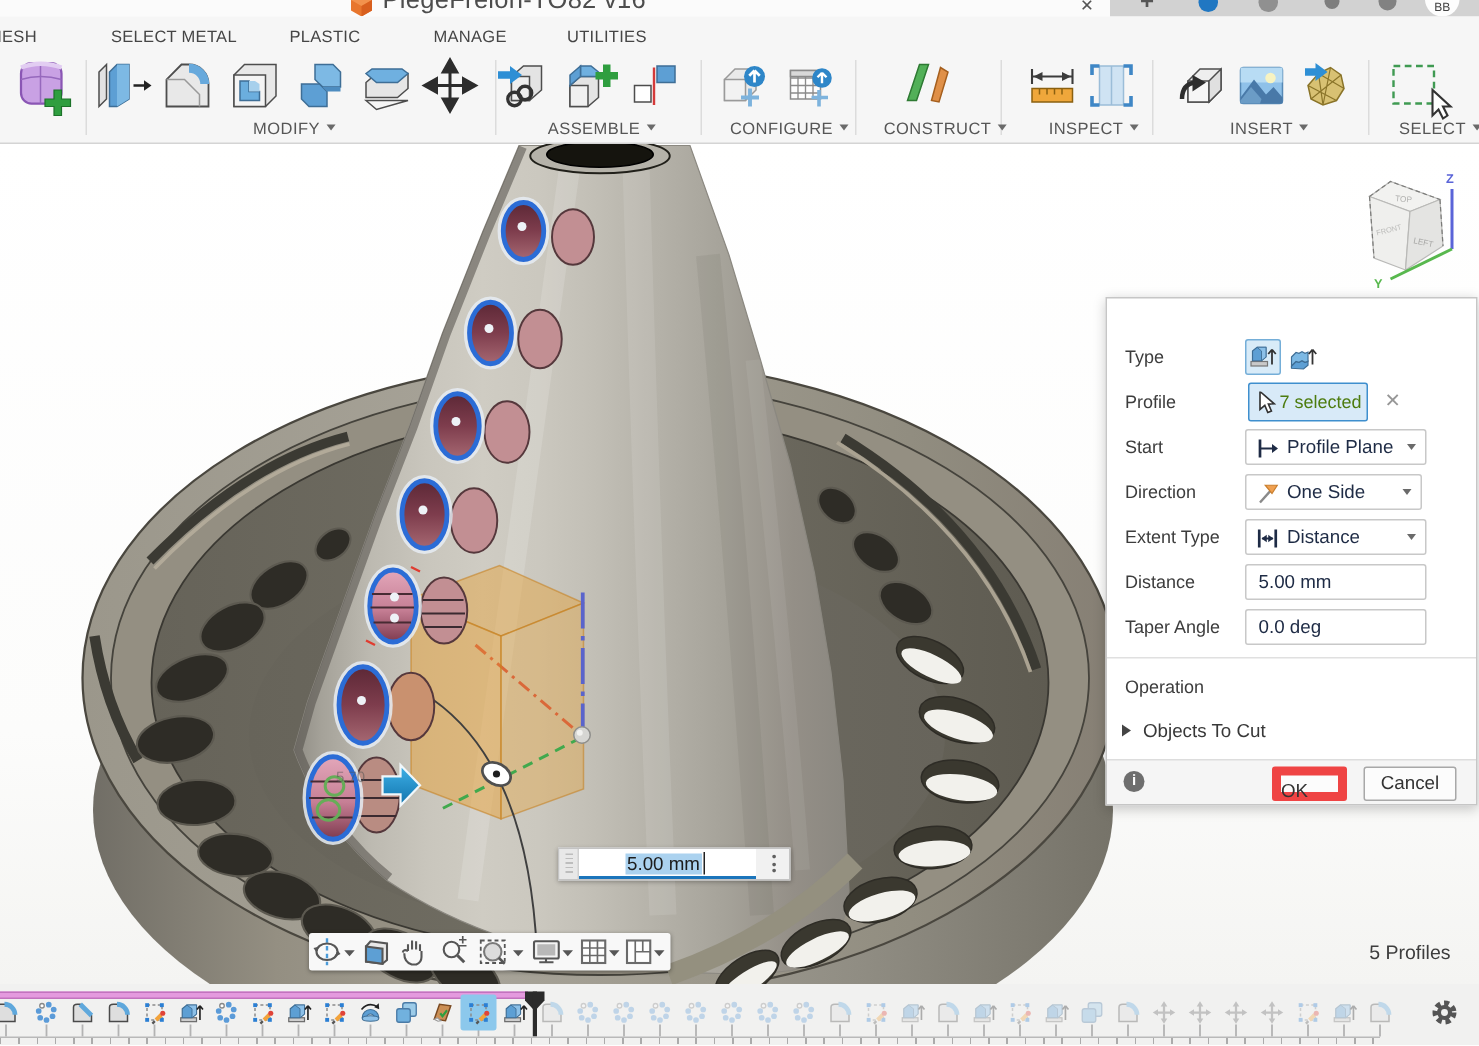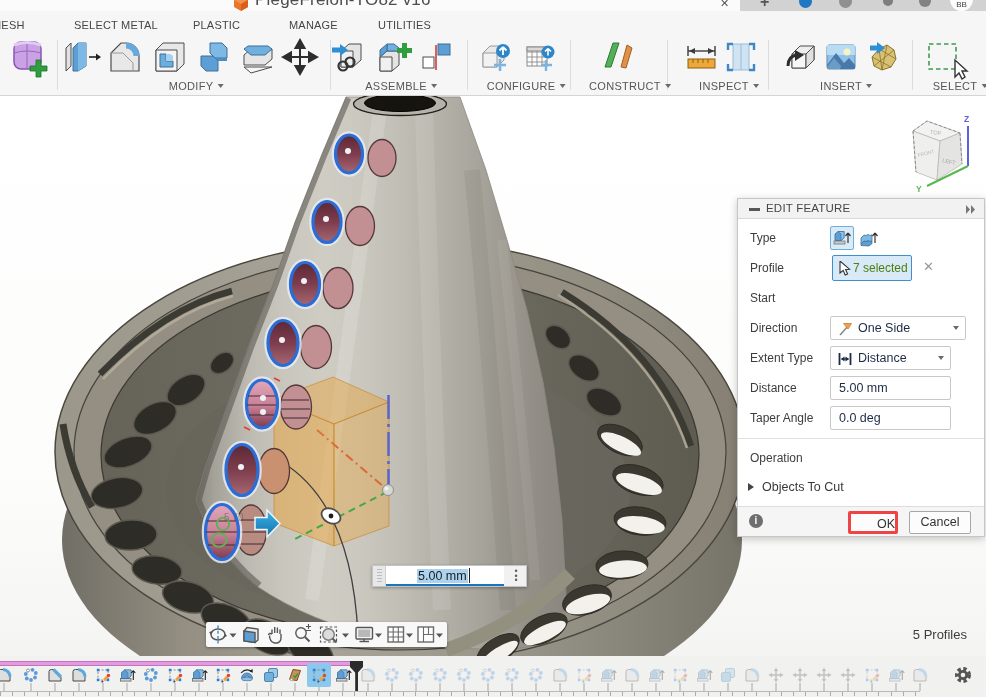--- a/index.html
+++ b/index.html
@@ -465,28 +465,20 @@
  <path d="M217.5,5 V20 M217.5,12.5 H227.5 M222.5,5 V12.5" stroke="#6a6a6a" stroke-width="1.1"></path>
  <polygon points="230,11.5 237,11.5 233.5,15.5" fill="#565656" stroke="none"></polygon>
 </g>
 </svg>
 </div>
     <div id="profcount" class="abs">5 Profiles</div>
   </div>
 
   <div class="abs" id="dlg" style="left:737px;top:198px;width:248px;height:339px;background:#fff;border:1px solid #c6c6c6;box-shadow:0 2px 8px rgba(0,0,0,.22);font-size:12px;color:#3d3d3d">
 
-  <div class="abs" style="left:0;top:0;width:246px;height:20px;background:#f2f2f2;border-bottom:1px solid #d8d8d8">
-    <div class="abs" style="left:11px;top:9px;width:11px;height:2.5px;background:#555"></div>
-    <div class="abs" style="left:28px;top:3px;font-size:11.5px;color:#464646;letter-spacing:.2px">EDIT FEATURE</div>
-    <svg class="abs" style="right:7px;top:6px" width="11" height="9" viewBox="0 0 11 9">
-          <polygon points="0,0 4,4.5 0,9" fill="#777"></polygon>
-          <polygon points="5,0 9,4.5 5,9" fill="#777"></polygon>
-        </svg>
-  </div>
 
   <div class="abs" style="left:12px;top:32px">Type</div>
   <div class="abs" style="left:92px;top:27px;width:24px;height:24px;background:#d8ebf8;border:1px solid #74aed8;border-radius:2px">
     <svg width="22" height="22" viewBox="0 0 22 22">
           <g>
       <rect x="3" y="14" width="11" height="3" fill="#c9c9c9" stroke="#777" stroke-width=".8"></rect>
       <polygon points="4,7 7,4.5 13,4.5 13,11 10,13.5 4,13.5" fill="#5d9fd4" stroke="#3e6e96" stroke-width=".8"></polygon>
       <polygon points="7,4.5 13,4.5 13,11 10,13.5 10,7" fill="#8cc0e8" stroke="#3e6e96" stroke-width=".6"></polygon>
       <path d="M17,16 V6 M17,6 l-2.5,3 M17,6 l2.5,3" stroke="#333" stroke-width="1.2" fill="none"></path>
     </g>
@@ -505,23 +497,32 @@
   <div class="abs" style="left:12px;top:62px">Profile</div>
   <div class="abs" style="left:94px;top:56px;width:80px;height:26px;background:#d8eaf8;border:1.5px solid #3f8fce;border-radius:2px">
     <svg class="abs" style="left:6px;top:5px" width="12" height="15" viewBox="0 0 12 15">
       <polygon points="1,0 1,12 4.2,9.3 6.2,14 8.6,13 6.6,8.4 10.5,8.2" fill="#fff" stroke="#333" stroke-width="1.1"></polygon>
     </svg>
     <div class="abs" style="left:20px;top:4.5px;color:#4d7c0f;font-size:12px">7 selected</div>
   </div>
   <div class="abs" style="left:185px;top:60px;font-size:13px;color:#979797">✕</div>
 
   <div class="abs" style="left:12px;top:92px">Start</div>
+  <div class="abs" style="left:92px;top:87px;width:121px;height:24px;background:#fff;border:1px solid #c8c8c8;border-radius:2px">
+    <svg class="abs" style="left:6px;top:4px" width="16" height="16" viewBox="0 0 16 16">
+      <path d="M3,2 V14" stroke="#1e2b45" stroke-width="1.8"></path>
+      <path d="M3,8 H12" stroke="#1e2b45" stroke-width="1.4"></path>
+      <polygon points="11,5 11,11 15,8" fill="#1e2b45"></polygon>
+    </svg>
+    <div class="abs" style="left:27px;top:4px;color:#1e2b45;font-size:12.5px">Profile Plane</div>
+    <div class="abs" style="right:6px;top:9px;width:0;height:0;border-left:3.5px solid transparent;border-right:3.5px solid transparent;border-top:4.5px solid #6a6a6a"></div>
+  </div>
 
   <div class="abs" style="left:12px;top:122px">Direction</div>
-  <div class="abs" style="left:92px;top:117px;width:136px;height:24px;background:#fff;border:1px solid #c8c8c8;border-radius:2px">
+  <div class="abs" style="left:92px;top:117px;width:118px;height:24px;background:#fff;border:1px solid #c8c8c8;border-radius:2px">
     <svg class="abs" style="left:6px;top:4px" width="16" height="16" viewBox="0 0 16 16">
       <path d="M3,14 L12,4" stroke="#8a8a8a" stroke-width="1.6"></path>
       <polygon points="6.5,2.5 14.5,2.5 11,8" fill="#f0a050" stroke="#c97f2e" stroke-width=".8"></polygon>
     </svg>
     <div class="abs" style="left:27px;top:4px;color:#1e2b45;font-size:12.5px">One Side</div>
     <div class="abs" style="right:6px;top:9px;width:0;height:0;border-left:3.5px solid transparent;border-right:3.5px solid transparent;border-top:4.5px solid #6a6a6a"></div>
   </div>
 
   <div class="abs" style="left:12px;top:152px">Extent Type</div>
   <div class="abs" style="left:92px;top:147px;width:121px;height:24px;background:#fff;border:1px solid #c8c8c8;border-radius:2px">
@@ -546,21 +547,21 @@
   </div>
   <div class="abs" style="left:0;top:239px;width:246px;height:1px;background:#e0e0e0"></div>
 
   <div class="abs" style="left:12px;top:252px">Operation</div>
 
   <div class="abs" style="left:10px;top:284px;width:0;height:0;border-top:4.5px solid transparent;border-bottom:4.5px solid transparent;border-left:6px solid #444"></div>
   <div class="abs" style="left:24px;top:281px;font-size:12.5px;font-weight:normal;color:#383838">Objects To Cut</div>
 
   <div class="abs" style="left:0;top:307px;width:246px;height:30px;background:#f5f5f5;border-top:1px solid #ddd"></div>
   <div class="abs" style="left:11px;top:315px;width:14px;height:14px;border-radius:7px;background:#6e6e6e;color:#fff;font-size:10px;font-weight:bold;text-align:center;line-height:14px">i</div>
-  <div class="abs" style="left:110px;top:312px;width:50px;height:23px;background:#fcfcfc;border:3px solid #ef4444;border-radius:2px;text-align:right;line-height:21px;font-size:12.5px;color:#333">OK</div>
+  <div class="abs" style="left:110px;top:312px;width:50px;height:23px;background:#fcfcfc;border:6px solid #ef4444;border-radius:2px;text-align:left;line-height:21px;font-size:12.5px;color:#333">OK</div>
   <div class="abs" style="left:171px;top:312px;width:62px;height:23px;background:#fcfcfc;border:1px solid #a8a8a8;border-radius:2px;text-align:center;line-height:21px;font-size:12.5px;color:#333">Cancel</div>
 </div>
 
   <div id="timeline" class="abs">
     <div id="pinkbar" class="abs"></div>
     <svg class="abs" style="left:0;top:0" width="986" height="41" viewBox="0 0 986 41">
 <defs>
 <g id="tf">
  <path d="M2,14 V4.5 Q2,2.5 4.5,2.5 H7 A7,7 0 0 1 14,9.5 V14 Z" fill="#dedede" stroke="#4a4a4a" stroke-width="1"></path>
  <path d="M7,2.5 A7,7 0 0 1 14,9.5" stroke="#5fa8dc" stroke-width="3.2" fill="none"></path>

